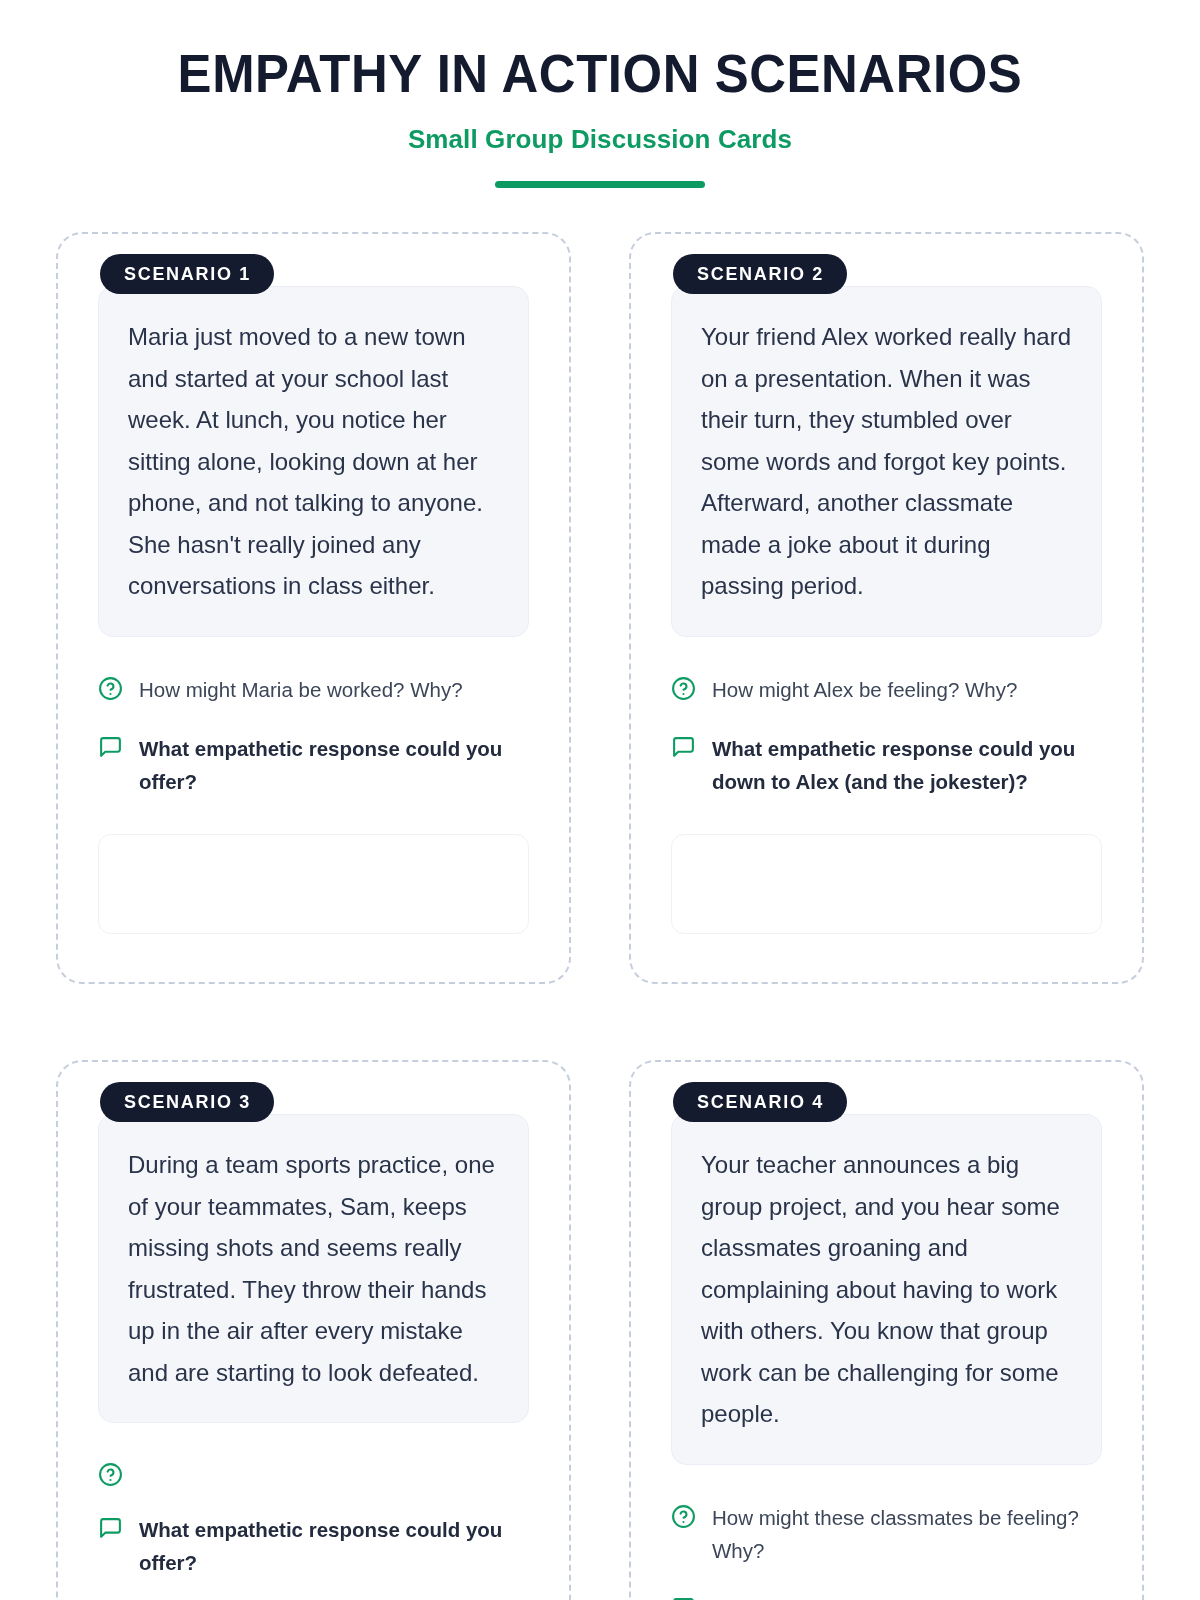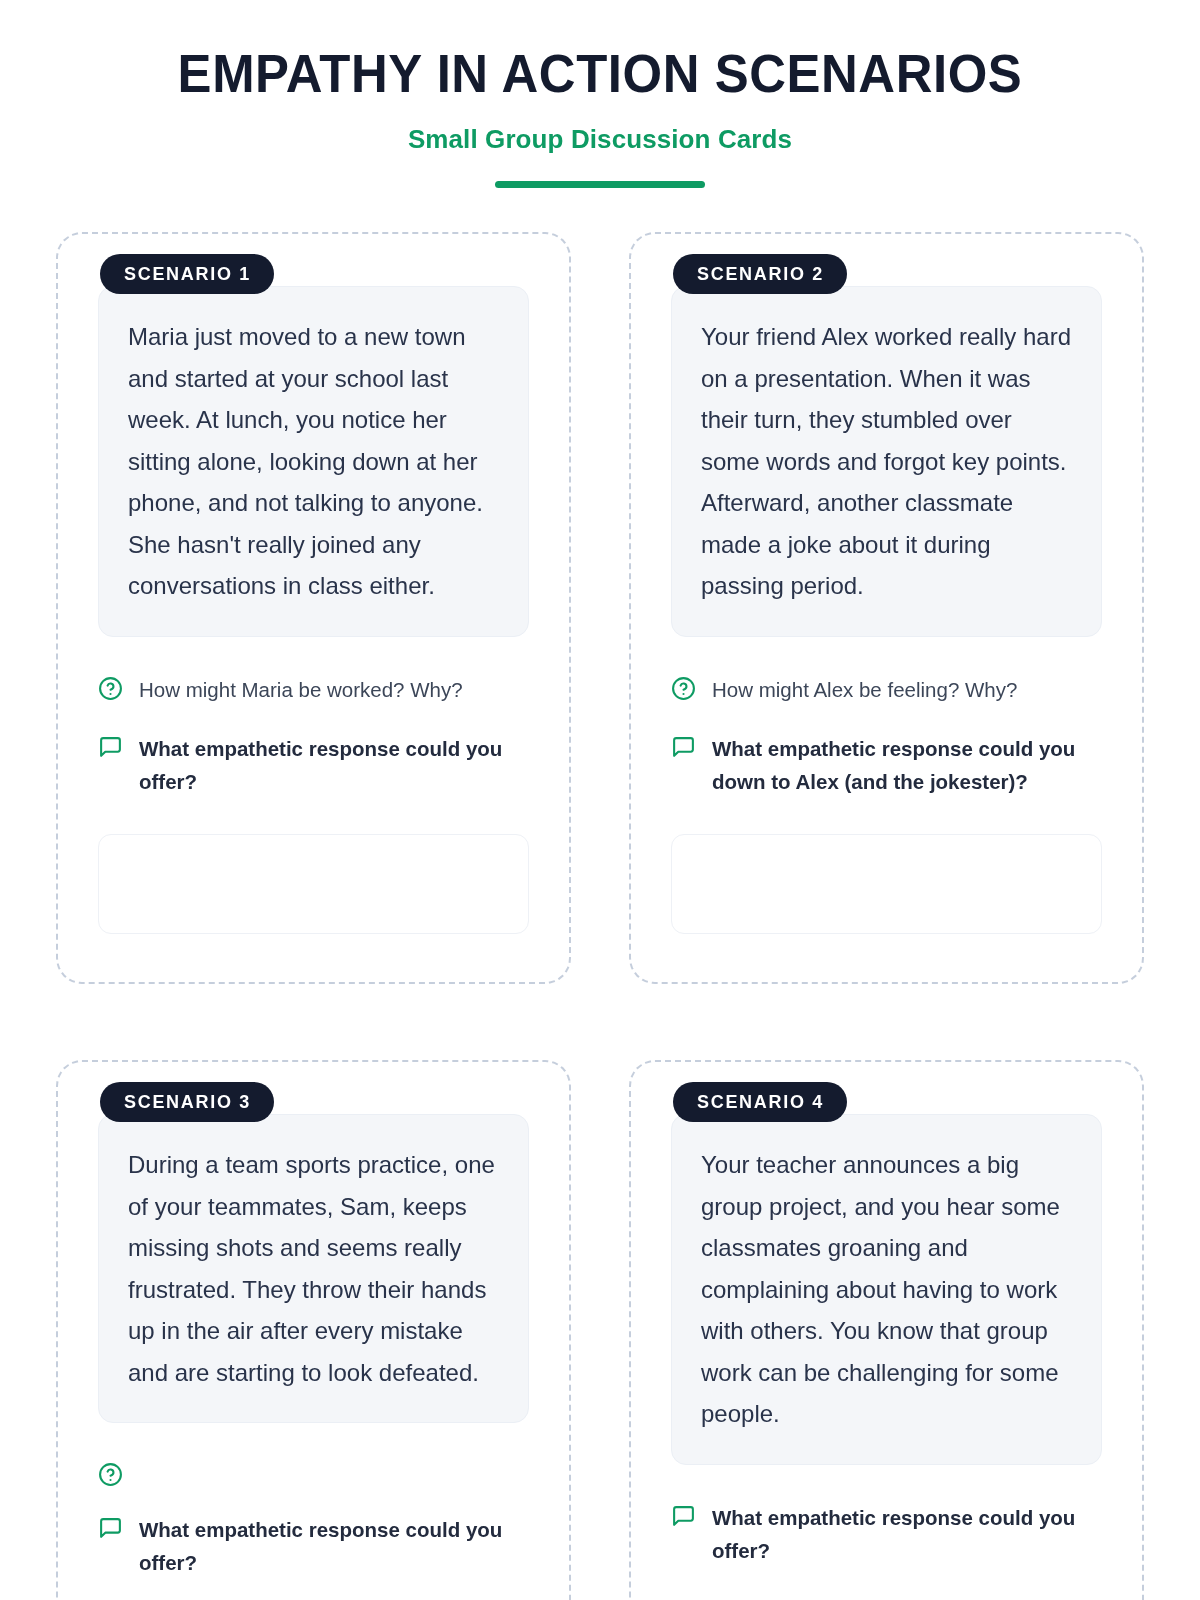--- a/index.html
+++ b/index.html
@@ -231,20 +231,28 @@
     </div>
 
     <div class="scenario-card">
       <div class="card-badge">SCENARIO 4</div>
       <div class="scenario-text-box">
         <p class="scenario-text">Your teacher announces a big group project, and you hear some classmates groaning and complaining about having to work with others. You know that group work can be challenging for some people.</p>
       </div>
       <div class="questions">
         <div class="question-row">
           <svg class="q-icon" viewBox="0 0 24 24" fill="none" stroke="#0E9B63" stroke-width="2" stroke-linecap="round" stroke-linejoin="round">
+            <circle cx="12" cy="12" r="10"></circle>
+            <path d="M9.2 9.2a2.9 2.9 0 0 1 5.64 1c0 1.93-2.84 2.9-2.84 2.9"></path>
+            <line x1="12" y1="17.2" x2="12.01" y2="17.2"></line>
+          </svg>
+          <span class="q-text">How might these classmates be feeling? Why?</span>
+        </div>
+        <div class="question-row">
+          <svg class="q-icon" viewBox="0 0 24 24" fill="none" stroke="#0E9B63" stroke-width="2" stroke-linecap="round" stroke-linejoin="round">
             <path d="M21 14a2 2 0 0 1-2 2H7l-4 4V5a2 2 0 0 1 2-2h14a2 2 0 0 1 2 2z"></path>
           </svg>
           <span class="q-text bold">What empathetic response could you offer?</span>
         </div>
       </div>
 
     </div>
 
   </div>
 </div>

